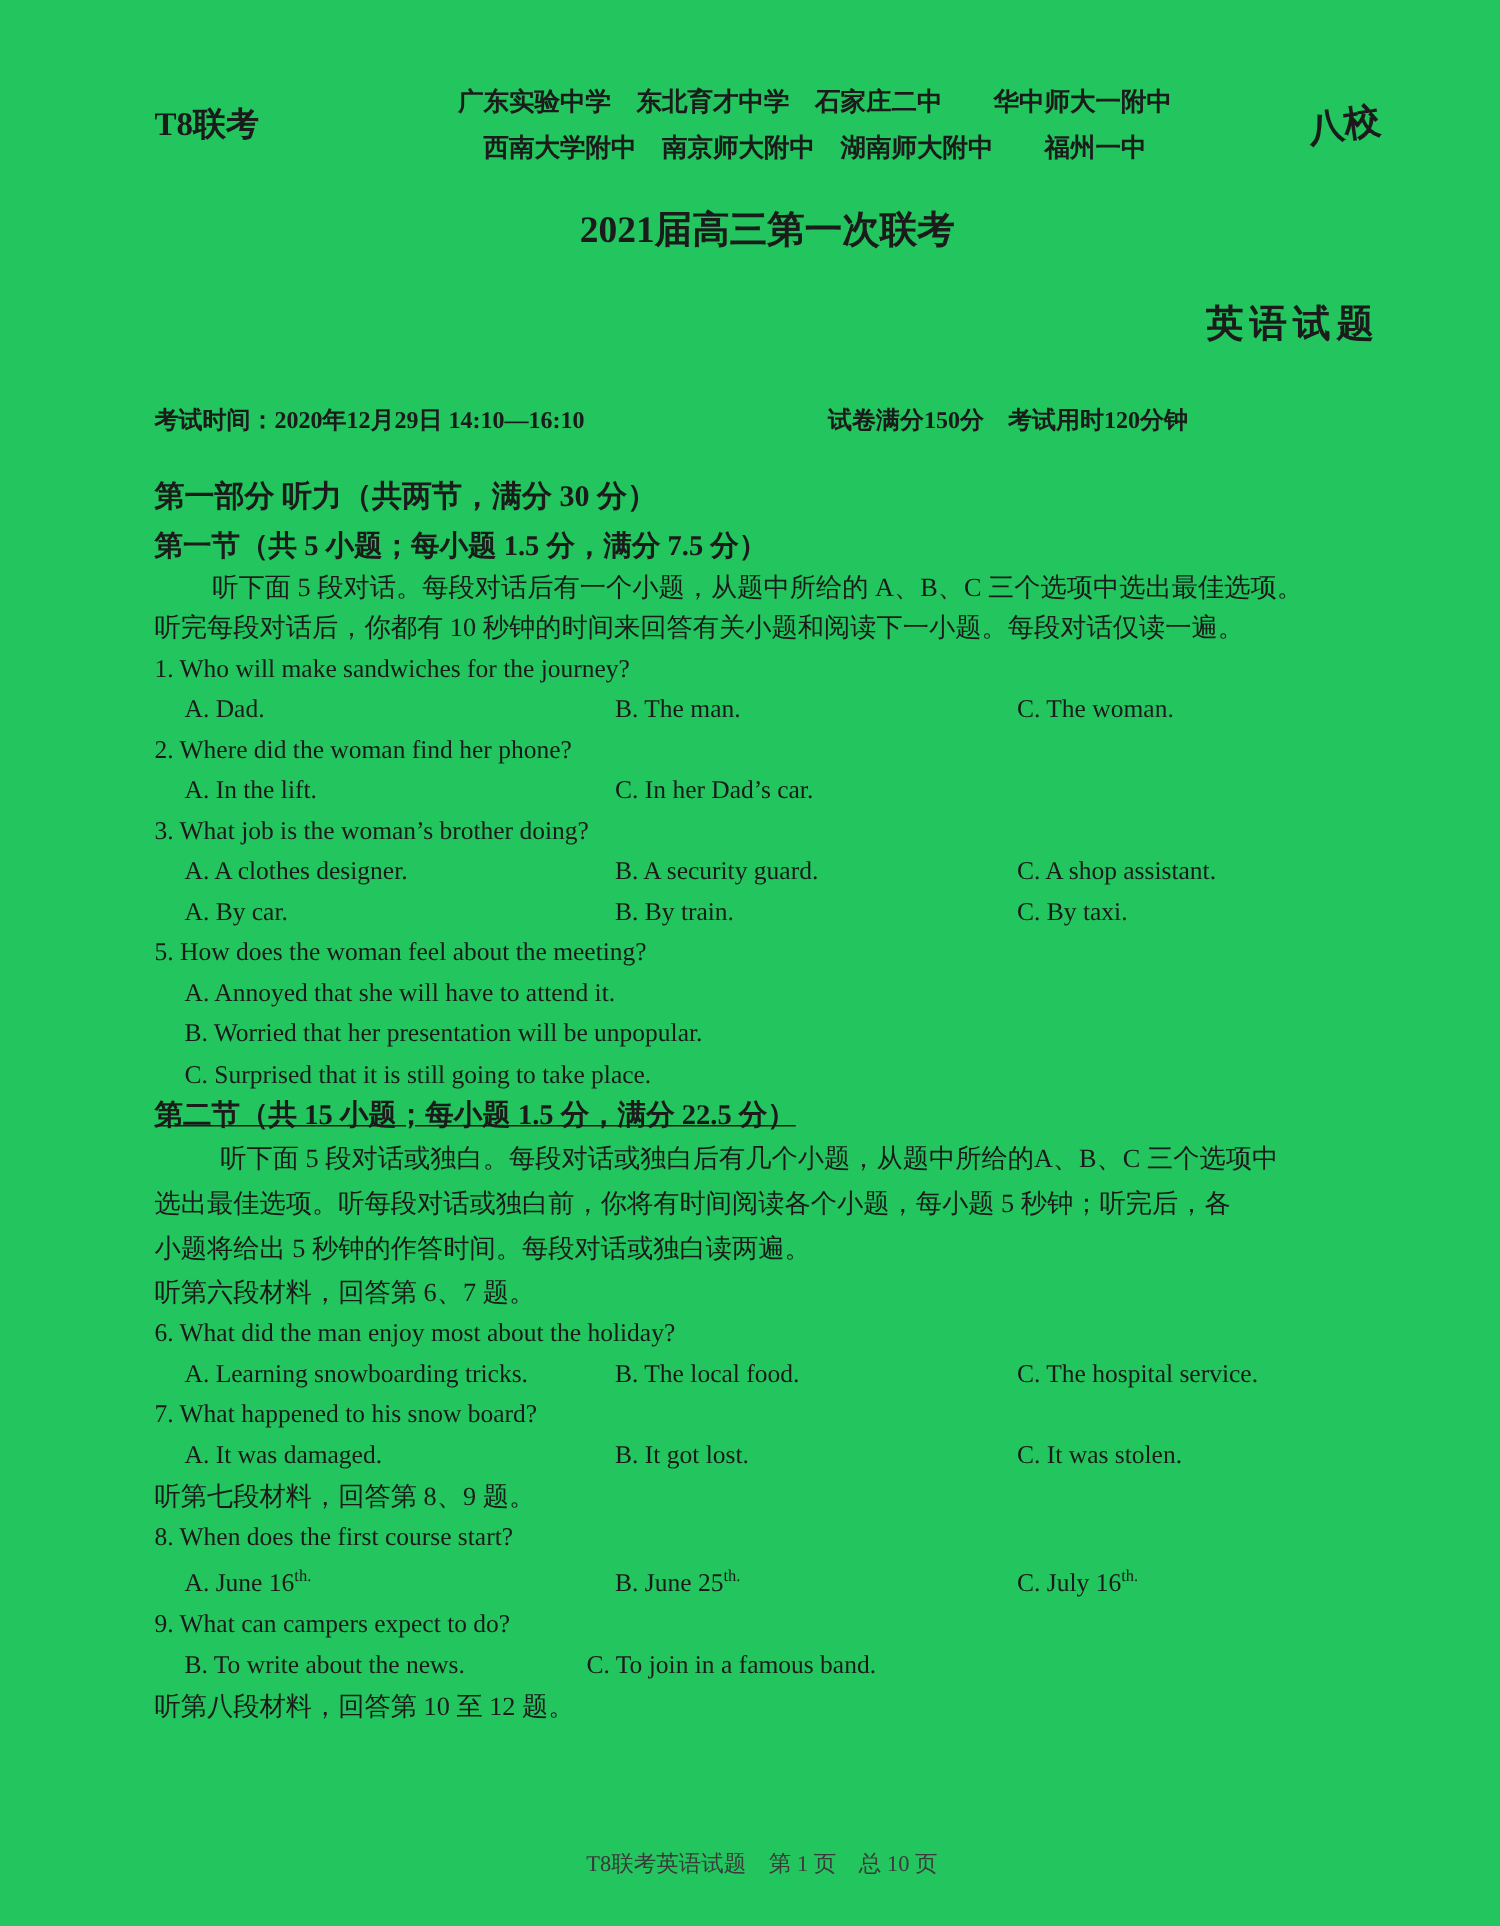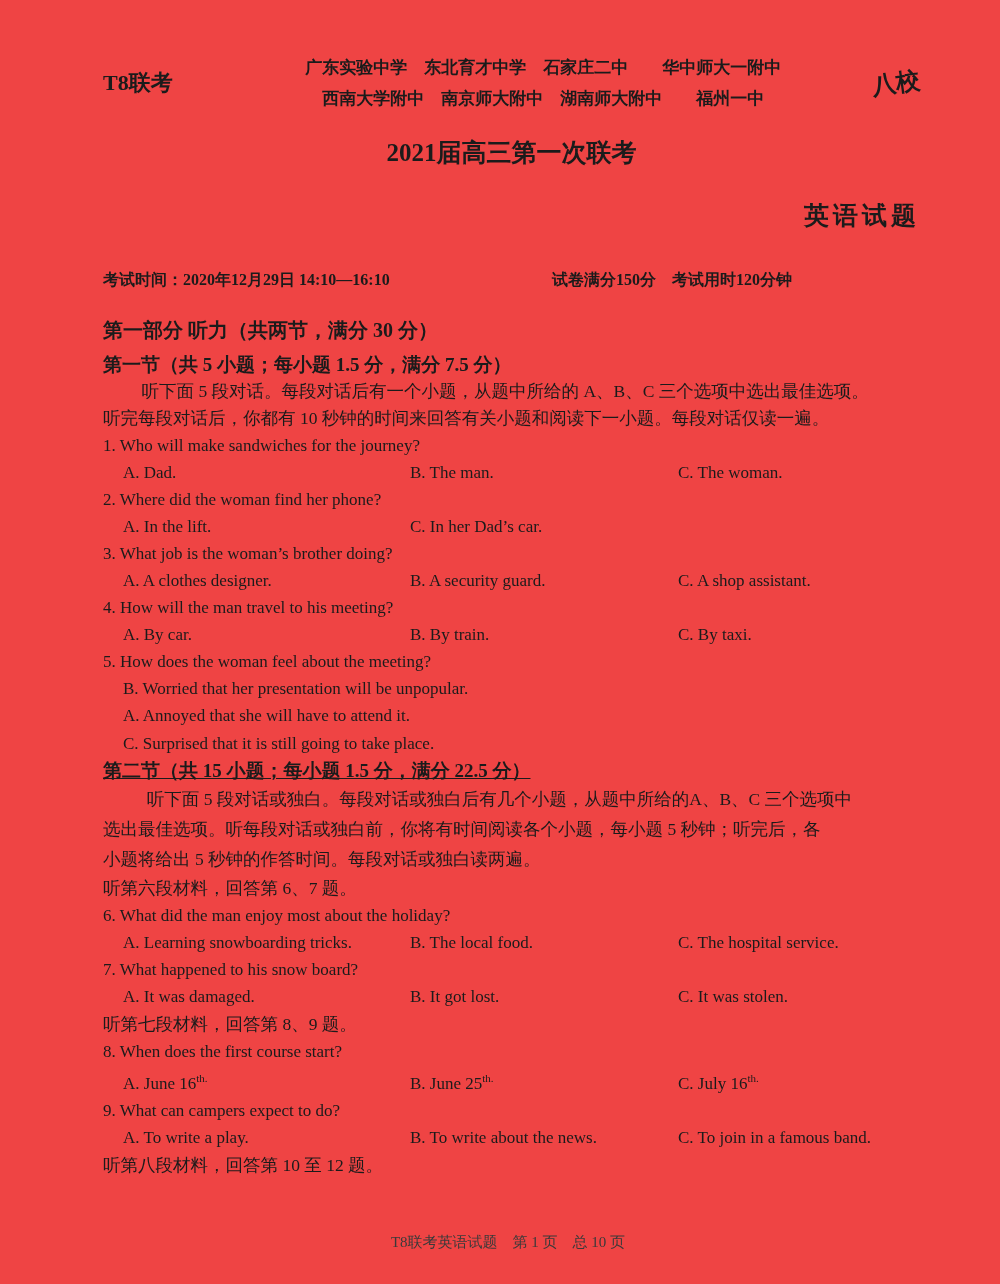--- a/index.html
+++ b/index.html
@@ -1,21 +1,21 @@
 <!DOCTYPE html>
 <html><head>
 <meta charset="utf-8">
 <style>
   html, body { margin: 0; padding: 0; background: #e8e8e8; }
   .page {
     position: relative;
     width: 1000px;
     height: 1284px;
     margin: 0 auto;
-    background: #ef4444;
+    background: #22c55e;
     color: #1b1b1b;
     font-family: "Liberation Serif", "DejaVu Serif", serif;
     font-size: 17px;
     box-sizing: border-box;
     padding: 52px 80px 0 103px;
     overflow: hidden;
   }
   .pre { white-space: pre-wrap; }
 
   
@@ -105,32 +105,31 @@
   <div class="question">
     <div class="stem">3. What job is the woman’s brother doing?</div>
     <div class="opts">
       <span class="opt-a">A. A clothes designer.</span>
       <span class="opt-b">B. A security guard.</span>
       <span class="opt-c">C. A shop assistant.</span>
     </div>
   </div>
 
   <div class="question">
-    <div class="stem">4. How will the man travel to his meeting?</div>
     <div class="opts">
       <span class="opt-a">A. By car.</span>
       <span class="opt-b">B. By train.</span>
       <span class="opt-c">C. By taxi.</span>
     </div>
   </div>
 
   <div class="question">
     <div class="stem">5. How does the woman feel about the meeting?</div>
+    <div class="opt-stack">A. Annoyed that she will have to attend it.</div>
     <div class="opt-stack">B. Worried that her presentation will be unpopular.</div>
-    <div class="opt-stack">A. Annoyed that she will have to attend it.</div>
     <div class="opt-stack">C. Surprised that it is still going to take place.</div>
   </div>
 
   <div class="sec-heading" style="margin-top:0;text-decoration:underline;">第二节（共 15 小题；每小题 1.5 分，满分 22.5 分）</div>
 
   <div class="sec2-intro">
     <div class="cn-line" style="text-indent:2.5em;">听下面 5 段对话或独白。每段对话或独白后有几个小题，从题中所给的A、B、C 三个选项中</div>
     <div class="cn-line">选出最佳选项。听每段对话或独白前，你将有时间阅读各个小题，每小题 5 秒钟；听完后，各</div>
     <div class="cn-line">小题将给出 5 秒钟的作答时间。每段对话或独白读两遍。</div>
   </div>
@@ -162,21 +161,20 @@
     <div class="opts">
       <span class="opt-a"><span>A. June 16</span><sup class="ord">th.</sup></span>
       <span class="opt-b"><span>B. June 25</span><sup class="ord">th.</sup></span>
       <span class="opt-c"><span>C. July 16</span><sup class="ord">th.</sup></span>
     </div>
   </div>
 
   <div class="question">
     <div class="stem">9. What can campers expect to do?</div>
     <div class="opts">
-      <span class="opt-a">A. To write a play.</span>
       <span class="opt-b">B. To write about the news.</span>
       <span class="opt-c">C. To join in a famous band.</span>
     </div>
   </div>
 
   <div class="material">听第八段材料，回答第 10 至 12 题。</div>
 
   <div class="footer pre">T8联考英语试题　第 1 页　总 10 页</div>
 
 </div>

